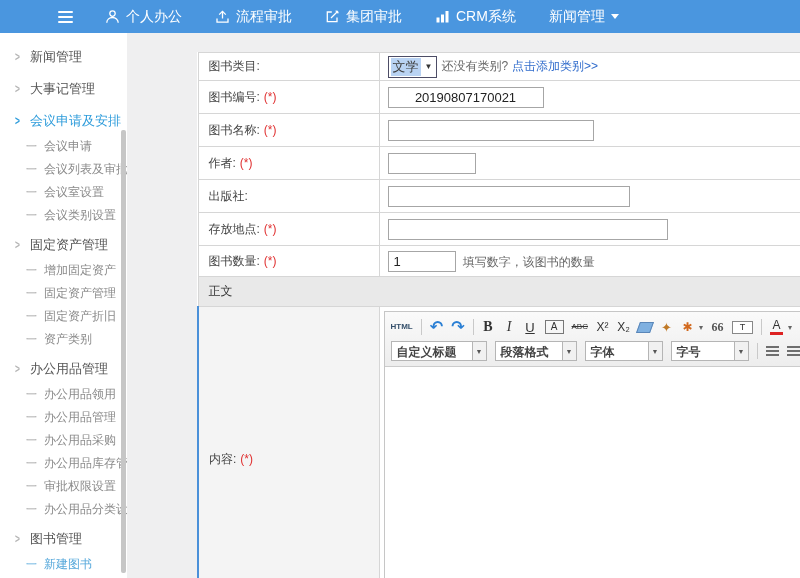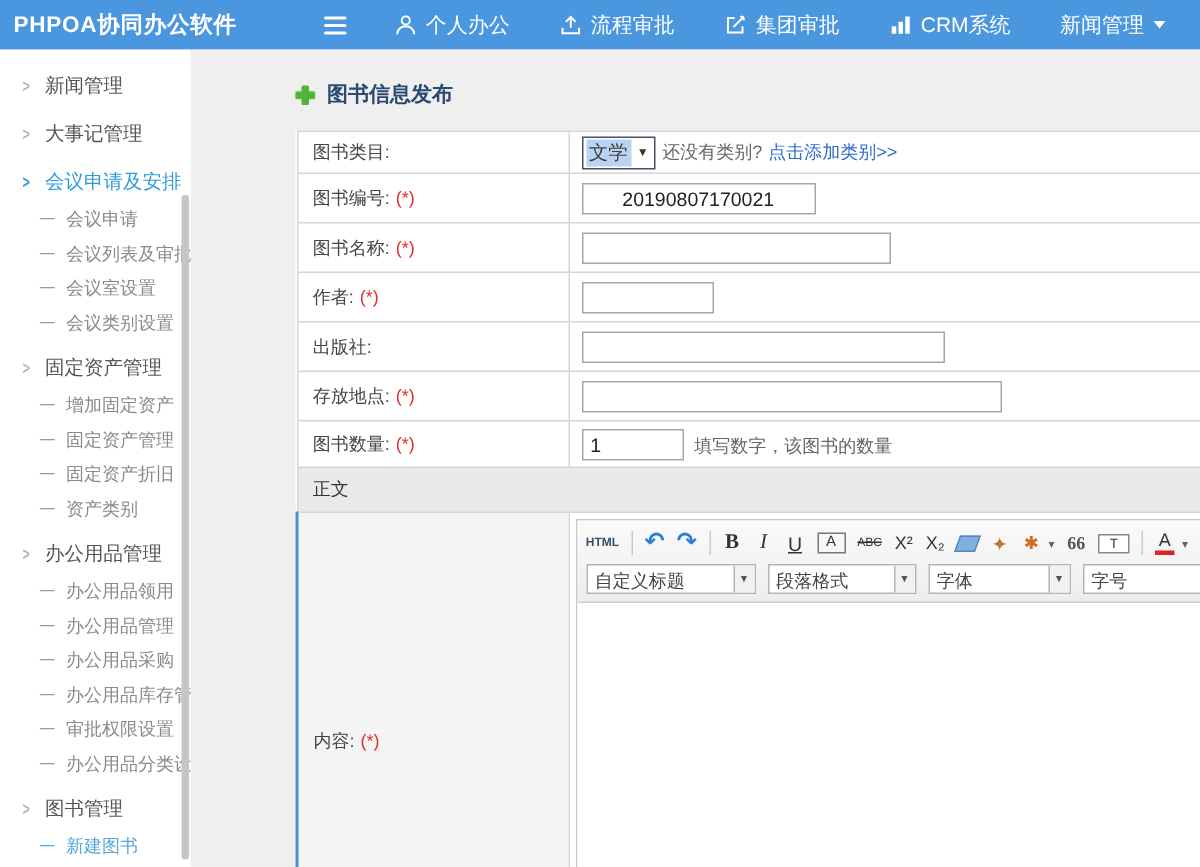--- a/index.html
+++ b/index.html
@@ -85,33 +85,32 @@
   .t-supsub{font-size:12px;}
   .t-eraser{width:12px;height:9px;background:#7fb0e0;border:1px solid #5a86b8;transform:skewX(-20deg);display:inline-block;}
   .t-broom{color:#c07a28;font-size:13px;}
   .t-palette{color:#d2691e;font-size:12px;}
   .t-quote{font-weight:bold;font-family:"Liberation Serif",serif;font-size:12px;color:#555;}
   .t-paste{border:1px solid #888;background:#fff;font-size:9px;padding:1px 3px;color:#333;}
   .t-fcolor{border-bottom:3px solid #d22;font-size:12px;padding-bottom:1px;}
   .t-caret{font-size:8px;color:#666;margin-left:2px;}
   .dd-group{display:inline-flex;align-items:center;gap:3px;}
   .tsel{display:inline-flex;align-items:stretch;background:#fff;border:1px solid #b5b5b5;height:18px;font-size:12px;color:#444;cursor:pointer;}
-  .tsel .txt{padding:2px 22px 0 5px;}
+  .tsel .txt{padding:2px 5px 0 5px;font-weight:bold;}
   .tsel .ddbtn{border-left:1px solid #b5b5b5;width:13px;display:flex;align-items:center;justify-content:center;font-size:7px;color:#555;background:#f1f1f1;}
   .w-head{width:70px;} .w-para{width:56px;} .w-font{width:52px;} .w-size{width:52px;}
   .align-icon{width:13px;height:11px;display:inline-block;background:repeating-linear-gradient(to bottom,#6e6e6e 0 2px,rgba(0,0,0,0) 2px 4px);cursor:pointer;}
   .edit-area{height:230px;background:#fff;}
 </style>
 </head>
 <body>
 
 <div class="screen">
 
   <header class="navbar">
-    <div class="logo">PHPOA协同办公软件</div>
     <span class="hamburger">
         <i></i>
         <i></i>
         <i></i>
       </span>
     <nav class="nav-items">
       <a class="nav-item">
         <span>
             <svg width="15" height="15" viewBox="0 0 15 15" fill="none" stroke="#fff" stroke-width="1.3">
               <circle cx="7.5" cy="4.6" r="2.7"></circle>
@@ -265,24 +264,20 @@
           
           
         </div>
       </div>
 
       <div class="sb-scroll"></div>
     </aside>
 
     <main class="main">
 
-      <div class="page-title-row">
-        <span class="plus-icon"></span>
-        <h1 class="page-title">图书信息发布</h1>
-      </div>
 
       <table class="form-table">
         <tbody>
             <tr class="r-cat">
           <td class="lbl">
             <span>图书类目:</span>
           </td>
           <td class="field-cell">
             <span class="cat-cell">
               <span class="cat-select">

